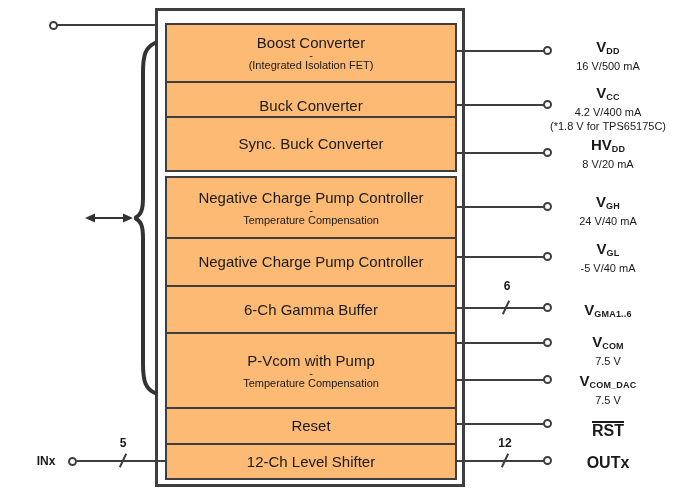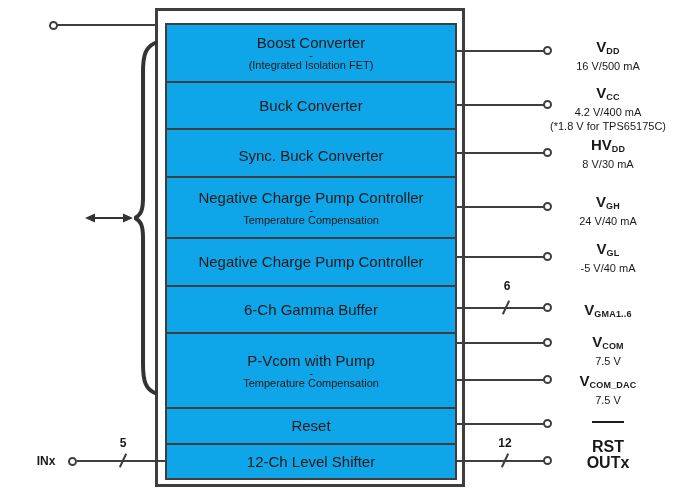--- a/index.html
+++ b/index.html
@@ -13,27 +13,27 @@
   }
   
   .outer-box{
     position:absolute;left:155px;top:8px;width:310px;height:479px;
     border:3px solid #3e3e3e;box-sizing:border-box;background:#fff;
   }
   
   .blocks{position:absolute;left:165px;top:23px;width:292px;height:457px;}
   .block{
     position:absolute;left:0;width:292px;box-sizing:border-box;
-    border:2px solid #3e3e3e;background:#0ea5e9;
+    border:2px solid #3e3e3e;background:#fdba74;
     display:flex;flex-direction:column;align-items:center;justify-content:center;
     text-align:center;
   }
   .b1{top:0;height:60px}
   .b2{top:58px;height:49px}
-  .b3{top:105px;height:56px}
+  .b3{top:93px;height:56px}
   .b4{top:153px;height:63px}
   .b5{top:214px;height:50px}
   .b6{top:262px;height:49px}
   .b7{top:309px;height:77px}
   .b8{top:384px;height:38px}
   .b9{top:420px;height:37px}
   .bt{font-size:15px;line-height:18px;}
   .bd{font-size:11px;line-height:7px;}
   .bs{font-size:11px;line-height:13px;}
   
@@ -65,21 +65,21 @@
   .plabel{position:absolute;left:540px;width:136px;text-align:center;white-space:nowrap;}
   .pname{font-size:15px;font-weight:bold;line-height:16px;display:block;}
   .psub{font-size:9px;font-weight:bold;vertical-align:-2px;letter-spacing:0.2px;}
   .pval{font-size:11px;line-height:15px;display:block;}
   .pnote{font-size:11px;line-height:13px;display:block;}
   .pl-vdd{top:39px} .pl-vcc{top:85px} .pl-hvdd{top:137px} .pl-vgh{top:194px}
   .pl-vgl{top:241px} .pl-vgma{top:302px} .pl-vcom{top:334px} .pl-vcomdac{top:373px}
   .pl-rst{top:421px} .pl-outx{top:455px}
   .pl-rst .pname{font-size:16px;}
   .pl-outx .pname{font-size:16px;}
-  .overline-text{display:inline-block;border-top:2px solid #1a1a1a;padding-top:16px;line-height:15px;}
+  .overline-text{display:inline-block;border-top:2px solid #1a1a1a;padding-top:0;line-height:15px;}
   
   .vin-label{position:absolute;left:4px;top:4px;width:44px;text-align:center;}
   .vin-name{font-size:14px;line-height:15px;display:block;}
   .vin-sub{font-size:8px;vertical-align:-2px;}
   .vin-val{font-size:11px;line-height:13px;display:block;}
   .t-vin{left:49px;top:21px}
   .w-vin{left:57px;top:24px;width:98px;}
   .i2c-label{position:absolute;left:2px;top:203px;width:92px;text-align:center;font-size:14px;line-height:16px;}
   .i2c-arrow{position:absolute;left:84px;top:211px;}
   .brace{position:absolute;left:134px;top:40px;}
@@ -177,21 +177,21 @@
     <span class="pname"><span>V</span><span class="psub">DD</span></span>
     <span class="pval">16 V/500 mA</span>
   </div>
   <div class="plabel pl-vcc">
     <span class="pname"><span>V</span><span class="psub">CC</span></span>
     <span class="pval">4.2 V/400 mA</span>
     <span class="pnote">(*1.8 V for TPS65175C)</span>
   </div>
   <div class="plabel pl-hvdd">
     <span class="pname"><span>HV</span><span class="psub">DD</span></span>
-    <span class="pval">8 V/30 mA</span>
+    <span class="pval">8 V/20 mA</span>
   </div>
   <div class="plabel pl-vgh">
     <span class="pname"><span>V</span><span class="psub">GH</span></span>
     <span class="pval">24 V/40 mA</span>
   </div>
   <div class="plabel pl-vgl">
     <span class="pname"><span>V</span><span class="psub">GL</span></span>
     <span class="pval">-5 V/40 mA</span>
   </div>
   <div class="plabel pl-vgma">

